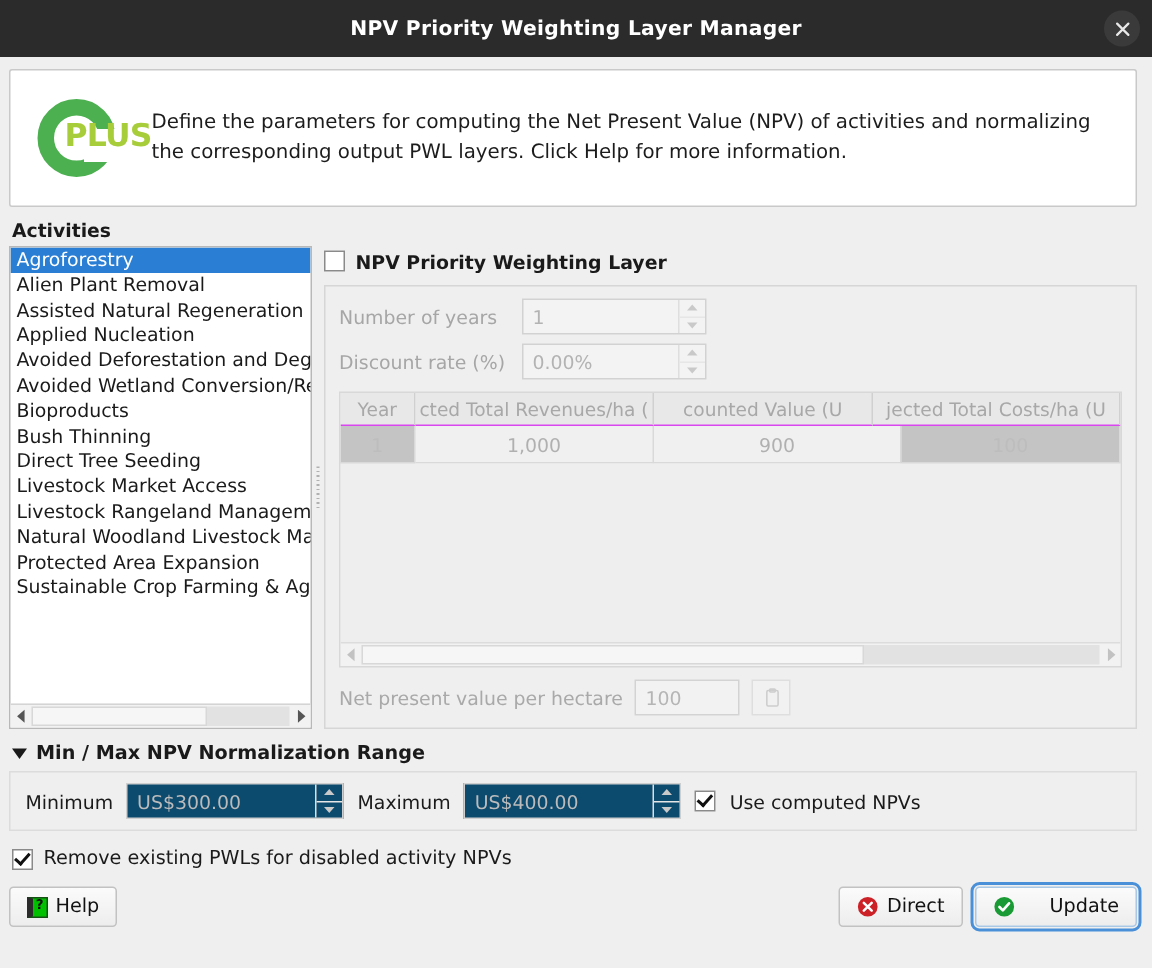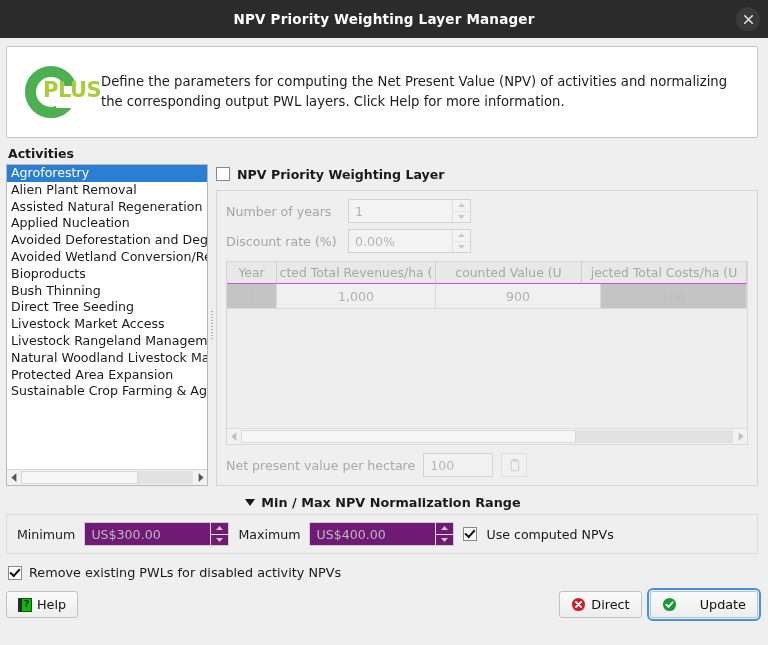--- a/index.html
+++ b/index.html
@@ -393,21 +393,20 @@
   }
 
   
   .collapse-head {
     display: flex;
     align-items: center;
     gap: 6px;
     margin: 9px 0 4px 2px;
     flex: 0 0 auto;
     cursor: pointer;
-    justify-content: center;
   }
   .tri {
     width: 0; height: 0;
     border-left: 5px solid transparent;
     border-right: 5px solid transparent;
     border-top: 7px solid #1a1a1a;
   }
   .collapse-title { font-weight: bold; font-size: 12.8px; }
 
   .minmax-box {
@@ -418,21 +417,21 @@
     align-items: center;
     gap: 9px;
     box-sizing: border-box;
     flex: 0 0 auto;
   }
   .mm-label { color: #1a1a1a; font-size: 12.6px; }
   .mm-spin {
     width: 145px;
     height: 24px;
     border: 1px solid #cfcfcf;
-    background: #701a75;
+    background: #0c4a6e;
     display: flex;
     align-items: center;
     box-sizing: border-box;
     gap: 26px;
   }
   .mm-val { flex: 1 1 auto; padding-left: 6px; color: #bbbbbb; font-size: 12.6px; }
 
   .bottom-chk {
     display: flex;
     align-items: center;

